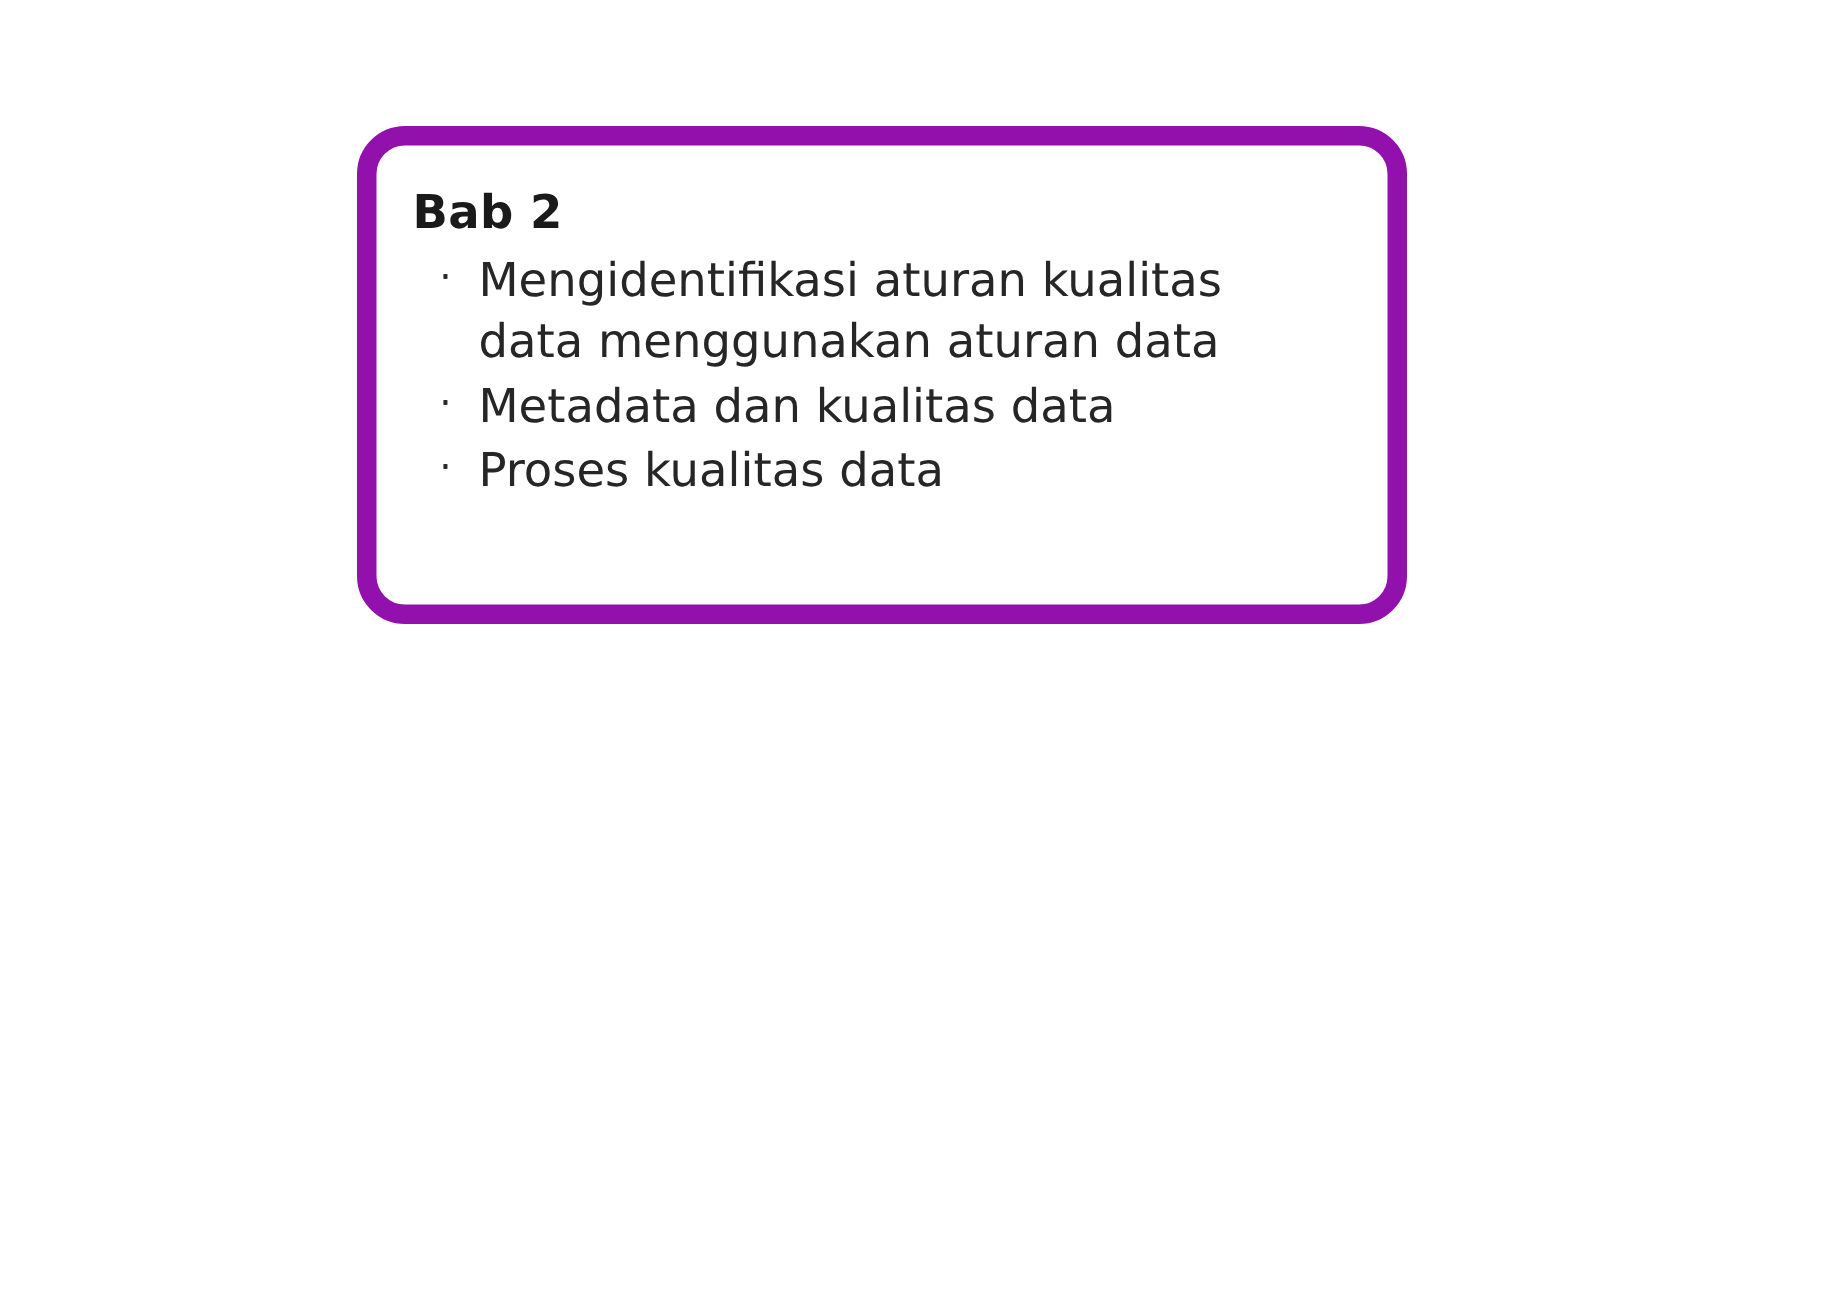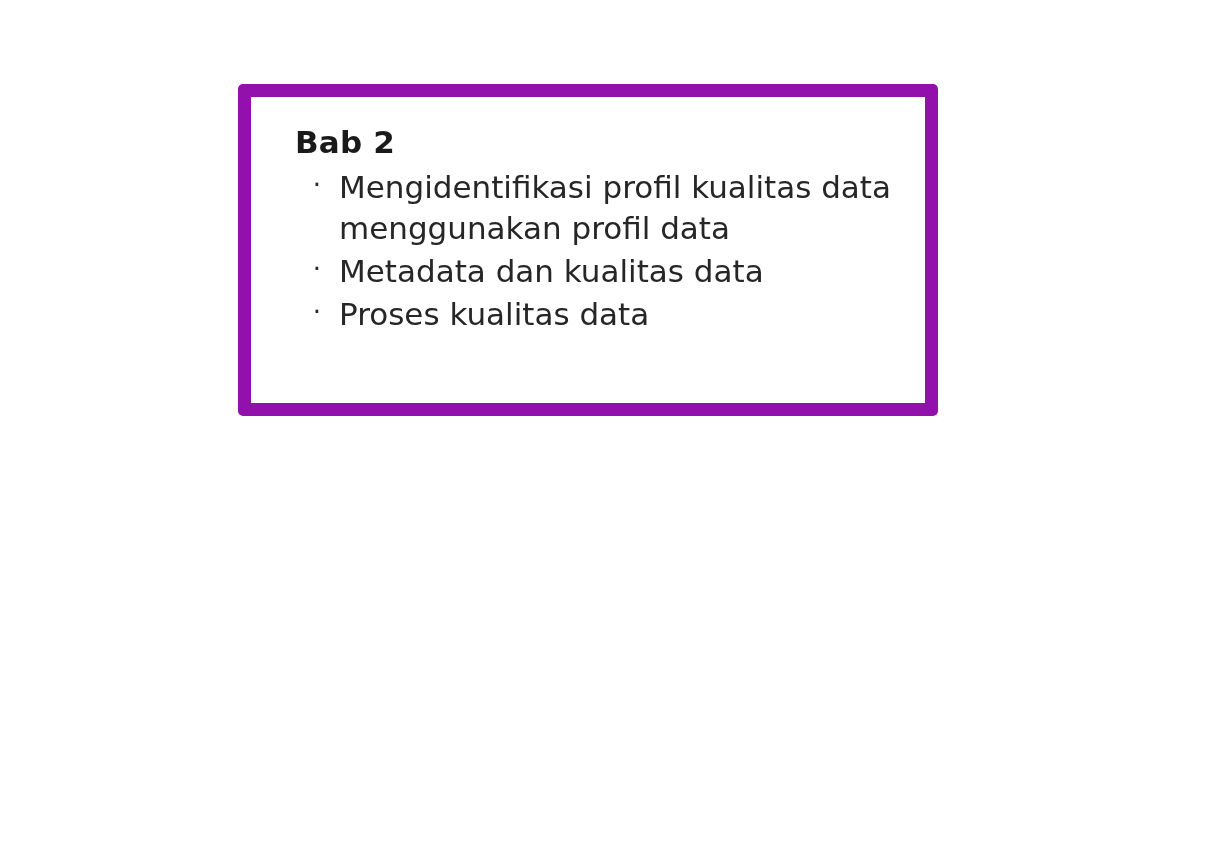--- a/index.html
+++ b/index.html
@@ -23,23 +23,22 @@
     background: #ffffff;
   }
   .callout-box {
     position: absolute;
     left: 238px;
     top: 84px;
     width: 700px;
     height: 332px;
     box-sizing: border-box;
     border: 13px solid #9210AC;
-    border-radius: 5px;
+    border-radius: 32px;
     background: #ffffff;
-    padding-left: 20px;
   }
   .box-inner {
     padding: 28px 30px 0 24px;
   }
   .box-title {
     font-size: 31px;
     font-weight: bold;
     color: #1a1a1a;
     line-height: 1.1;
     letter-spacing: 0.2px;
@@ -74,21 +73,21 @@
 </head>
 <body>
 
 <div class="slide">
   <div class="callout-box">
     <div class="box-inner">
       <div class="box-title">Bab 2</div>
       <ul class="bullet-list">
         <li class="bullet-item">
           <span class="bullet-marker">·</span>
-          <span class="bullet-text">Mengidentifikasi profil kualitas data menggunakan profil data</span>
+          <span class="bullet-text">Mengidentifikasi aturan kualitas data menggunakan aturan data</span>
         </li>
         <li class="bullet-item">
           <span class="bullet-marker">·</span>
           <span class="bullet-text">Metadata dan kualitas data</span>
         </li>
         <li class="bullet-item">
           <span class="bullet-marker">·</span>
           <span class="bullet-text">Proses kualitas data</span>
         </li>
       </ul>

